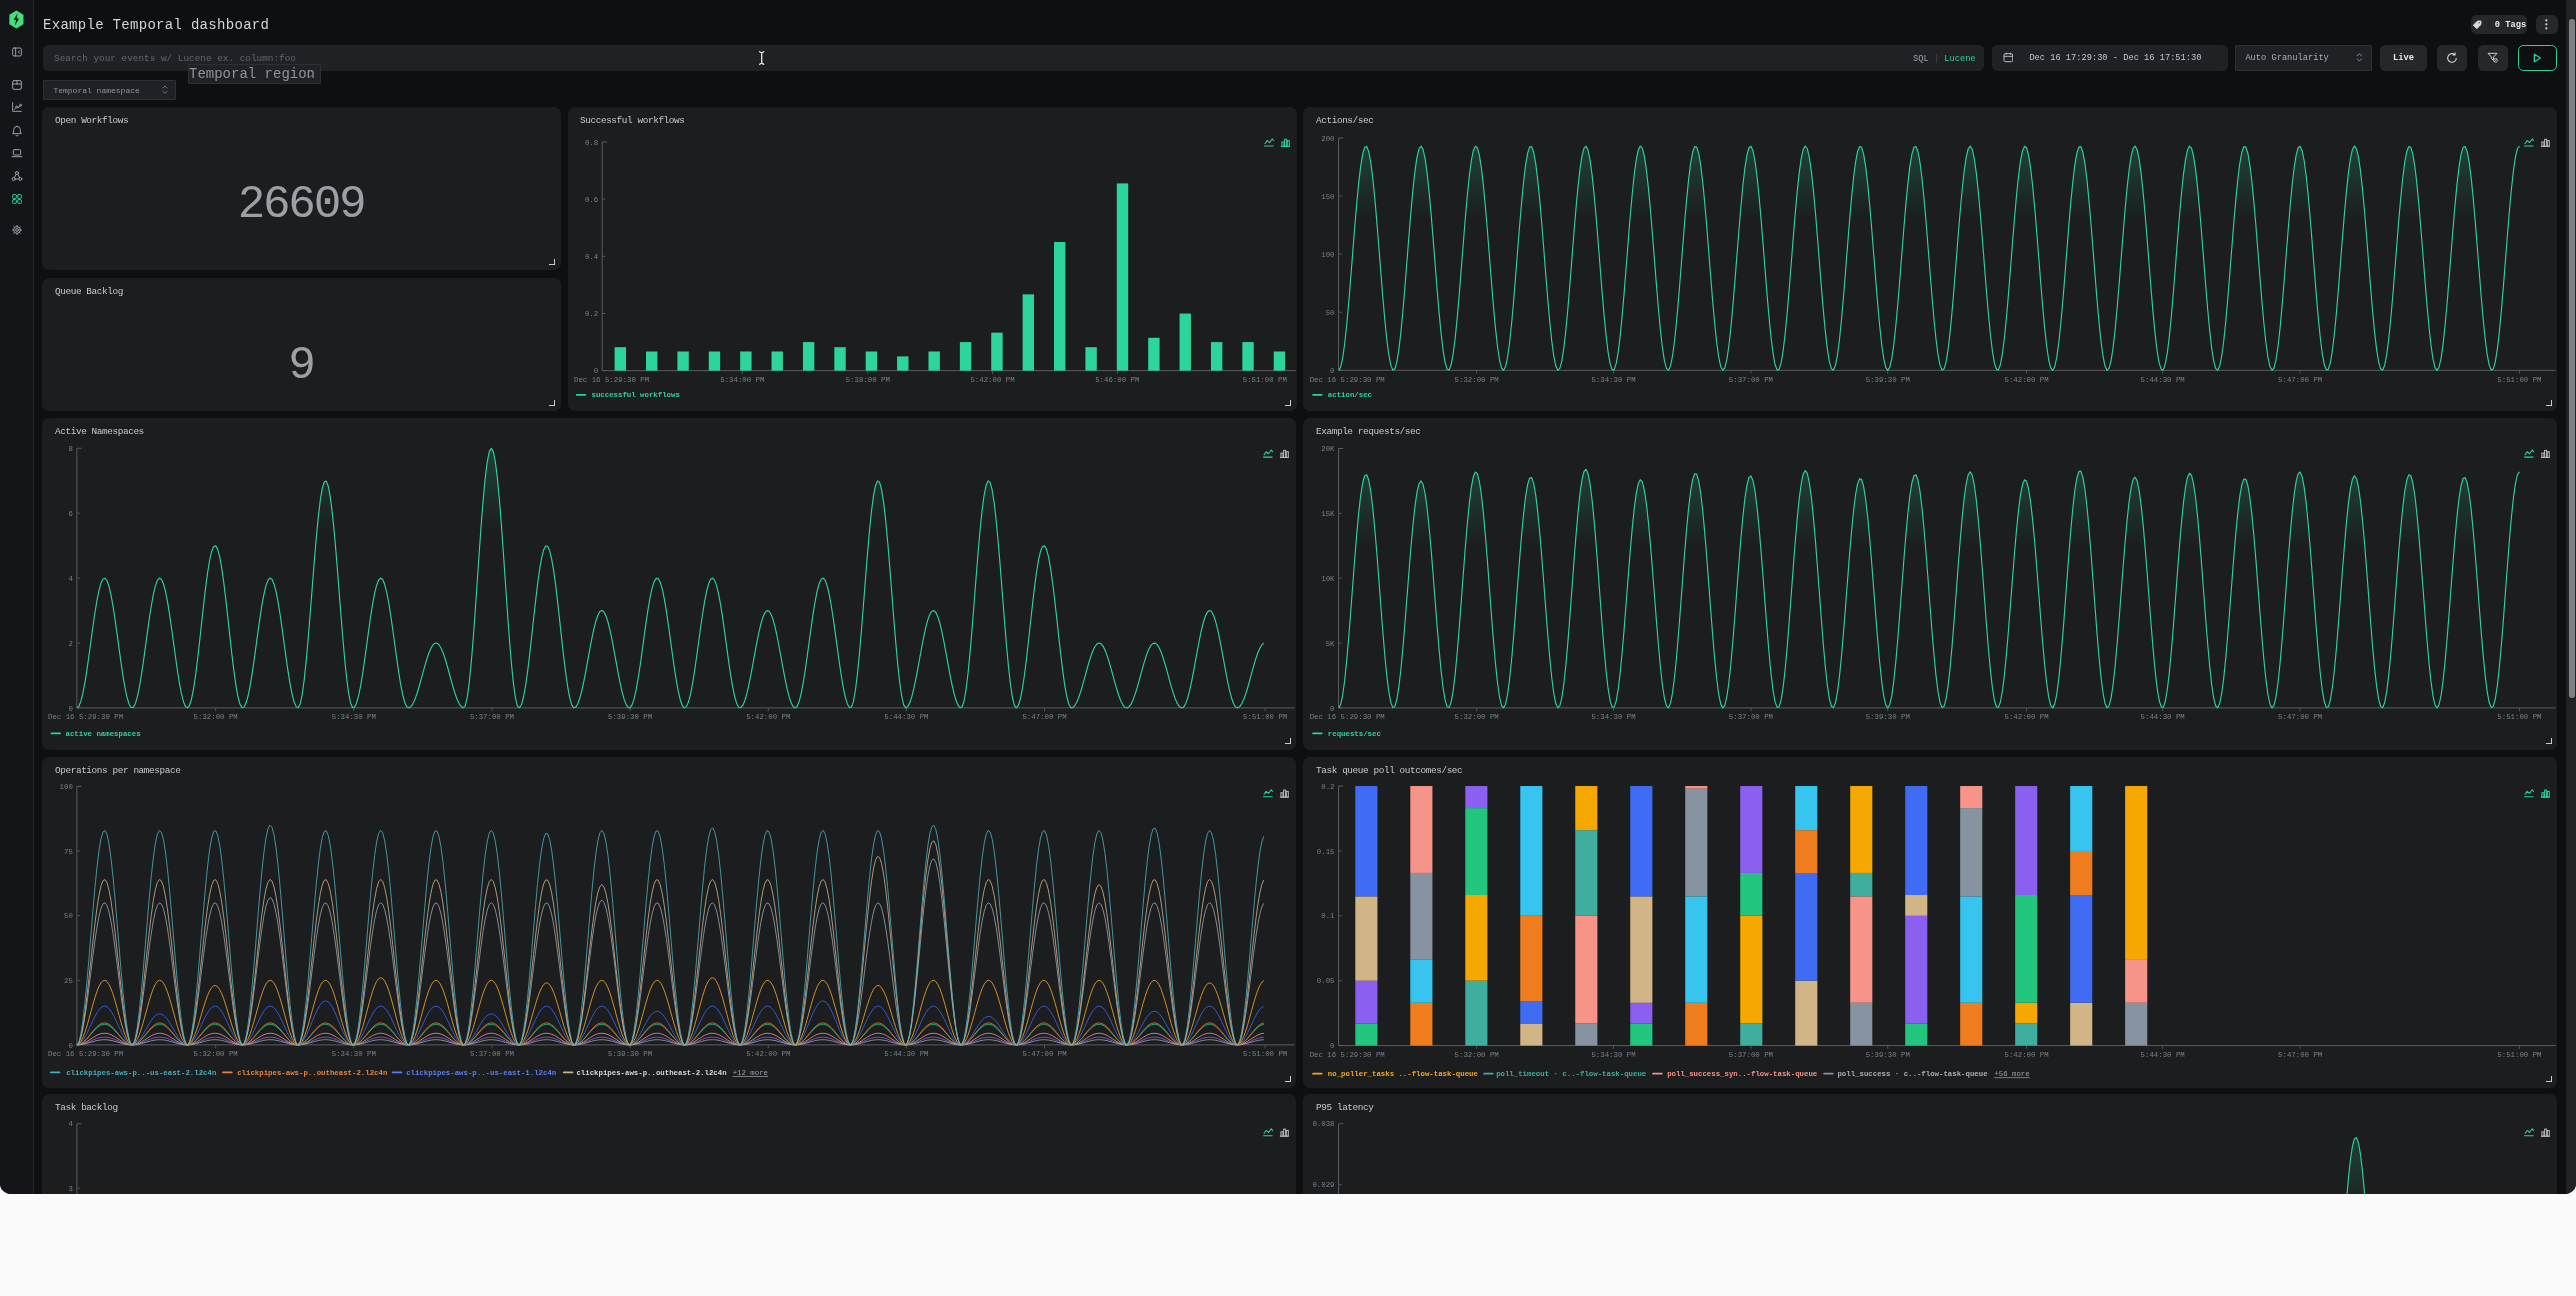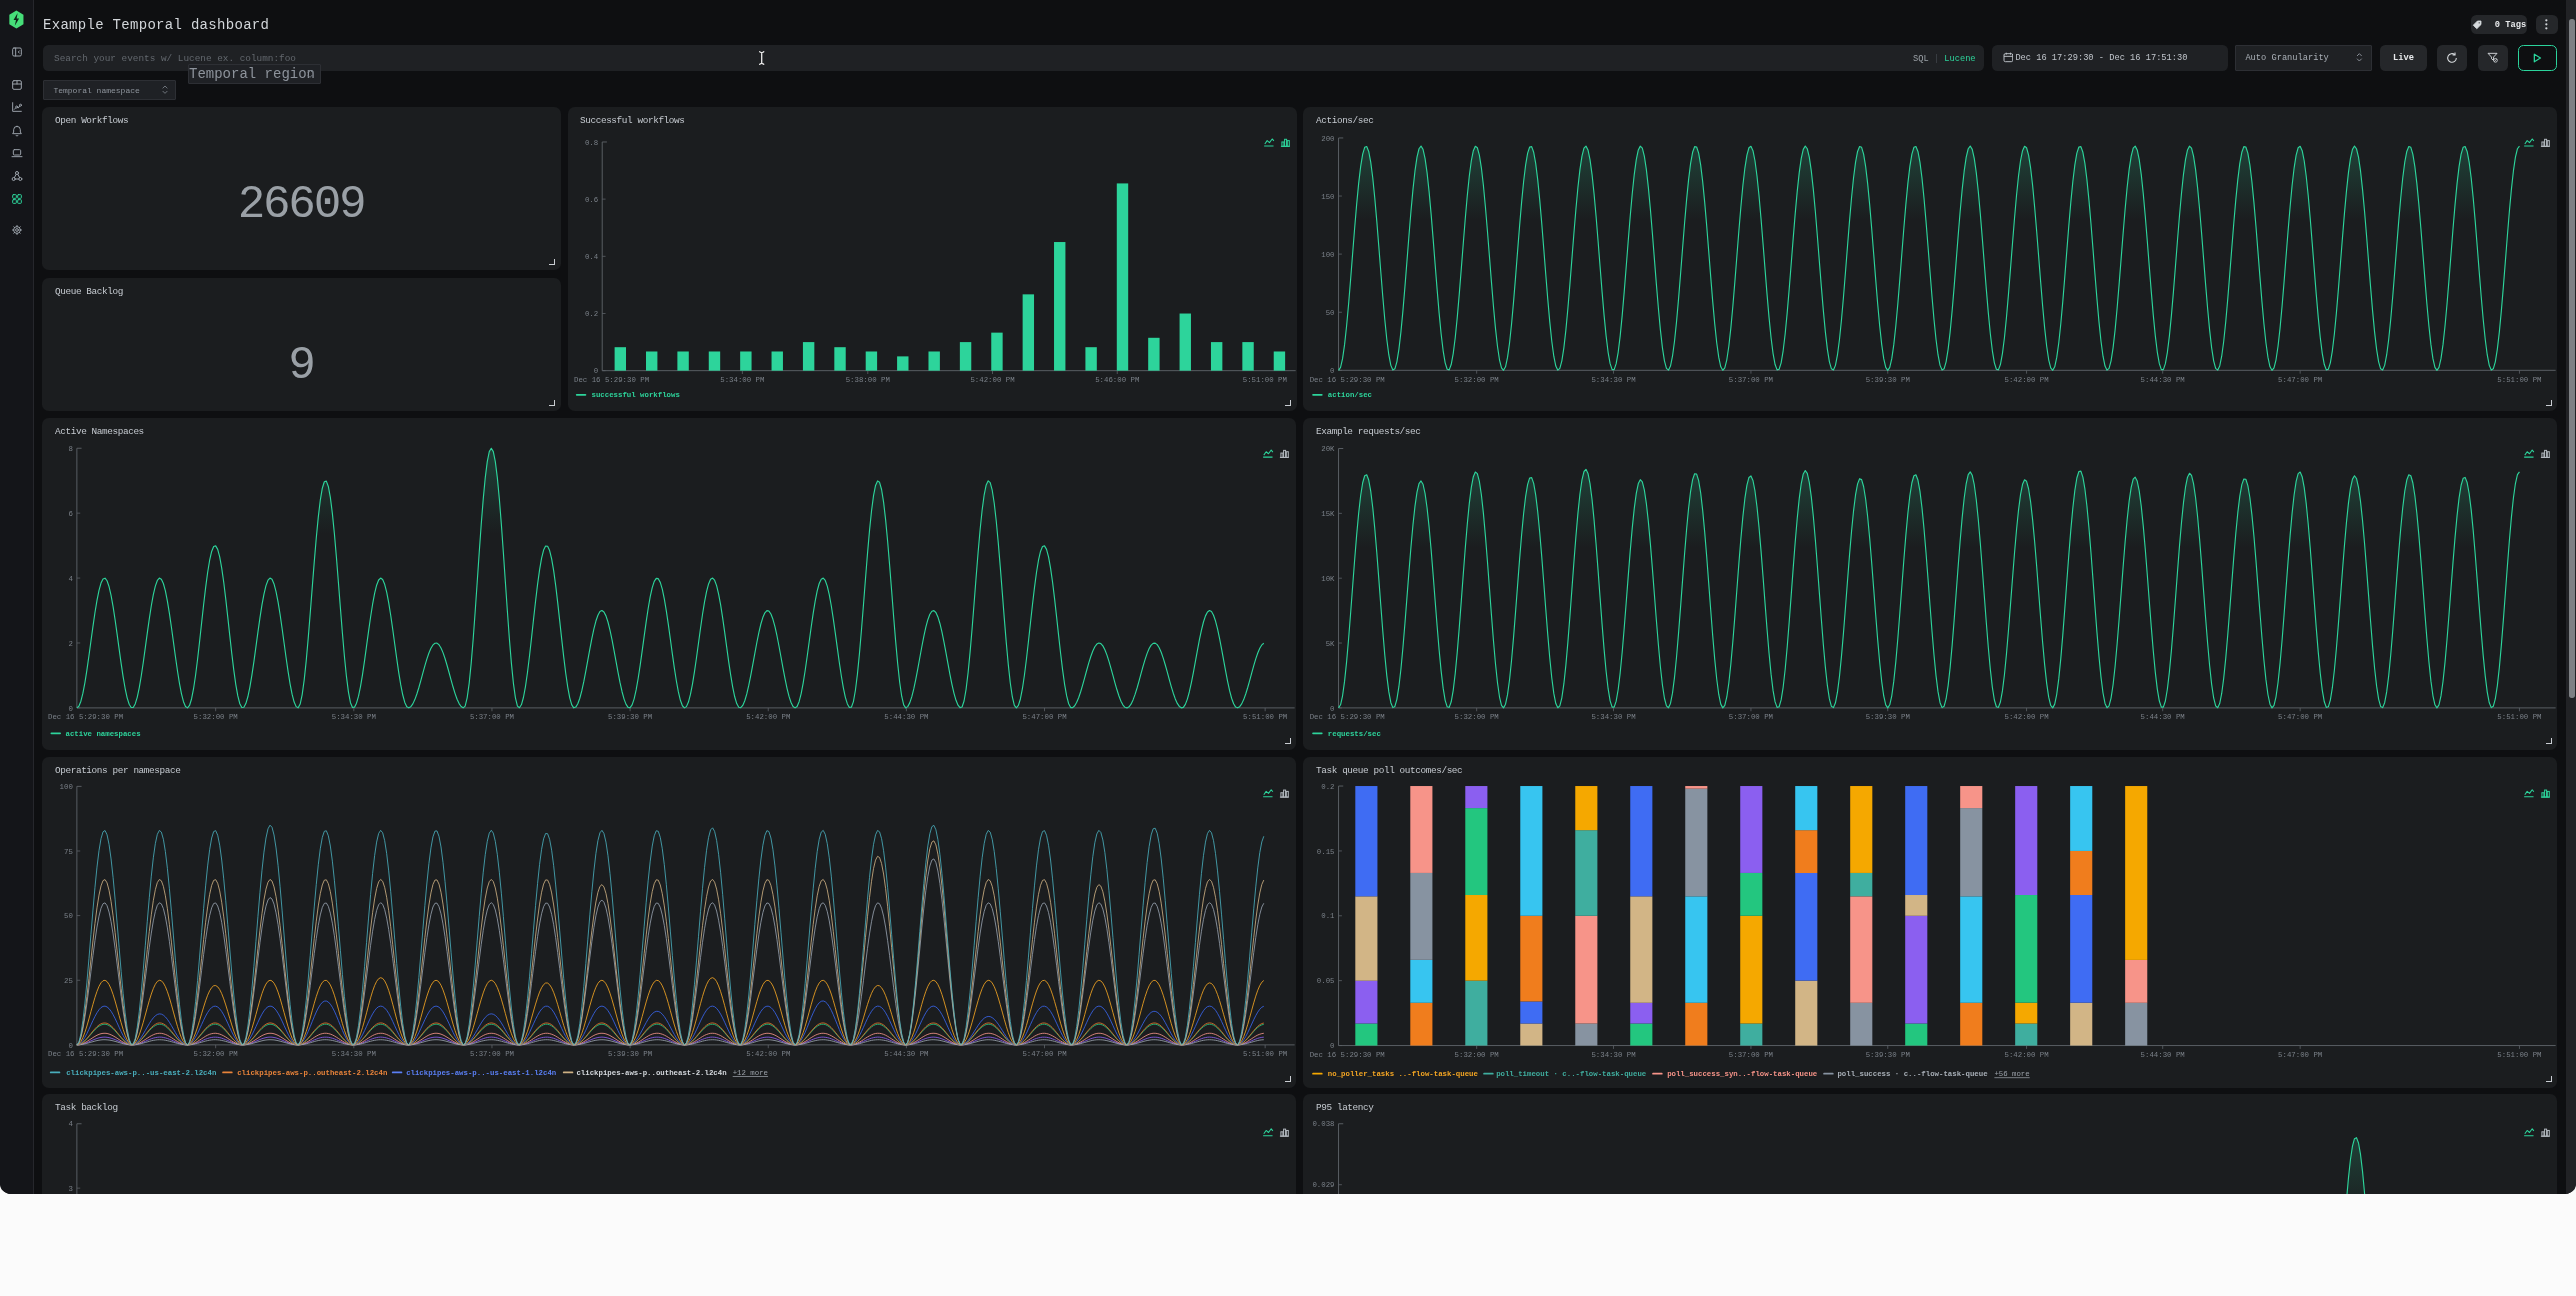--- a/index.html
+++ b/index.html
@@ -28,21 +28,21 @@
         <circle cx="2" cy="8" r="1.7" fill="#cfd3d7"></circle>
         <circle cx="2" cy="14" r="1.7" fill="#cfd3d7"></circle>
       </svg>
     </div>
 <div style="position:absolute;left:43px;top:45px;width:1941px;height:25.5px;background:#1f2124;border-radius:5.4px"></div>
 <div style="position:absolute;left:54px;top:53px;font-size:9.4px;color:#63686e">Search your events w/ Lucene ex. column:foo</div>
 <div style="position:absolute;left:1913px;top:54px;font-size:8.7px;color:#9aa0a6">SQL <span style="color:#44484d">|</span> <span style="color:#2dd49b">Lucene</span></div>
 <svg style="position:absolute;left:757px;top:50px" width="9.4" height="16" viewBox="0 0 14 24">
       <path d="M4 2.5 Q6 4 7 4 Q8 4 10 2.5 M7 4 V20 M4 21.5 Q6 20 7 20 Q8 20 10 21.5" stroke="#e8e8e8" stroke-width="2" fill="none" stroke-linecap="round"></path>
     </svg>
-<div class="btn" style="left:1992px;top:45px;width:236px;height:25.5px;background:#1f2124;justify-content:flex-start;padding-left:10.7px;gap:2px;font-size:8.7px;color:#c2c7cd">
+<div class="btn" style="left:1992px;top:45px;width:236px;height:25.5px;background:#1f2124;justify-content:flex-start;padding-left:10.7px;gap:16px;font-size:8.7px;color:#c2c7cd">
       <svg width="10.7" height="10.7" viewBox="0 0 16 16" fill="none" style="flex:none">
         <rect x="1.5" y="2.5" width="13" height="12" rx="2" stroke="#c2c7cd" stroke-width="1.4"></rect>
         <path d="M1.5 6.5h13M4.8 1v3M11.2 1v3" stroke="#c2c7cd" stroke-width="1.4"></path>
       </svg>
       <span>Dec 16 17:29:30 - Dec 16 17:51:30</span>
     </div>
 <div class="sel" style="left:2235px;top:45px;width:137px;height:25.5px;background:#1f2124;padding-left:9.4px;color:#aab0b7">Auto Granularity<svg style="position:absolute;right:8px" width="6.7" height="10.7" viewBox="0 0 10 16" fill="none">
         <path d="M1.5 6 5 2.5 8.5 6M1.5 10 5 13.5 8.5 10" stroke="#8d939b" stroke-width="1.4"></path>
       </svg></div>
 <div class="btn" style="left:2380px;top:45px;width:47px;height:25.5px;font-size:8.7px;font-weight:700">Live</div>

